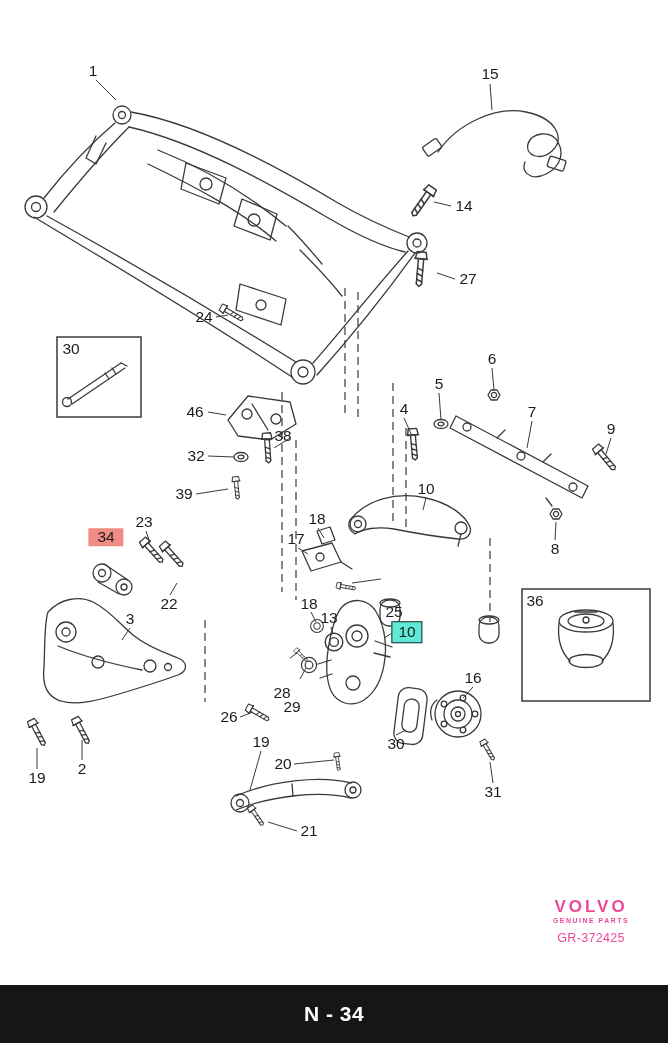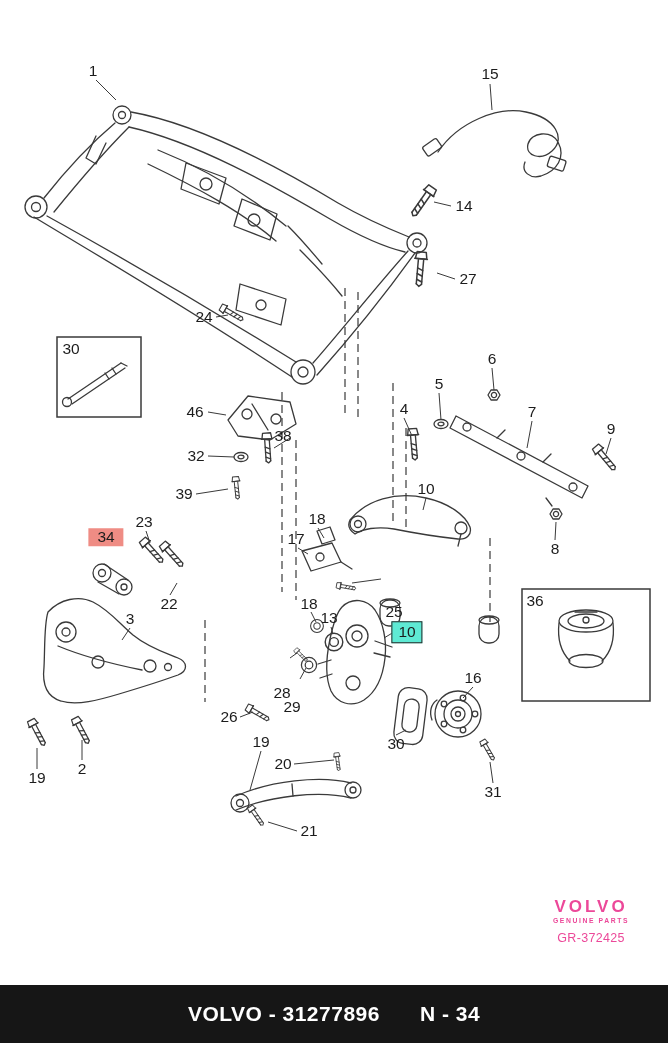--- a/index.html
+++ b/index.html
@@ -331,15 +331,14 @@
     <div class="callout" style="left: 493px; top: 792px;">31</div>
   </div>
 
 <div class="branding">
   <div class="brand-logo">VOLVO</div>
   <div class="brand-tagline">GENUINE PARTS</div>
   <div class="brand-ref">GR-372425</div>
 </div>
 
 <div class="footer" style="background: rgb(22, 22, 22); color: rgb(255, 255, 255);">
-  <span>VOLVO - 31277896</span>
   <span>N - 34</span>
 </div>
 
 </body></html>

